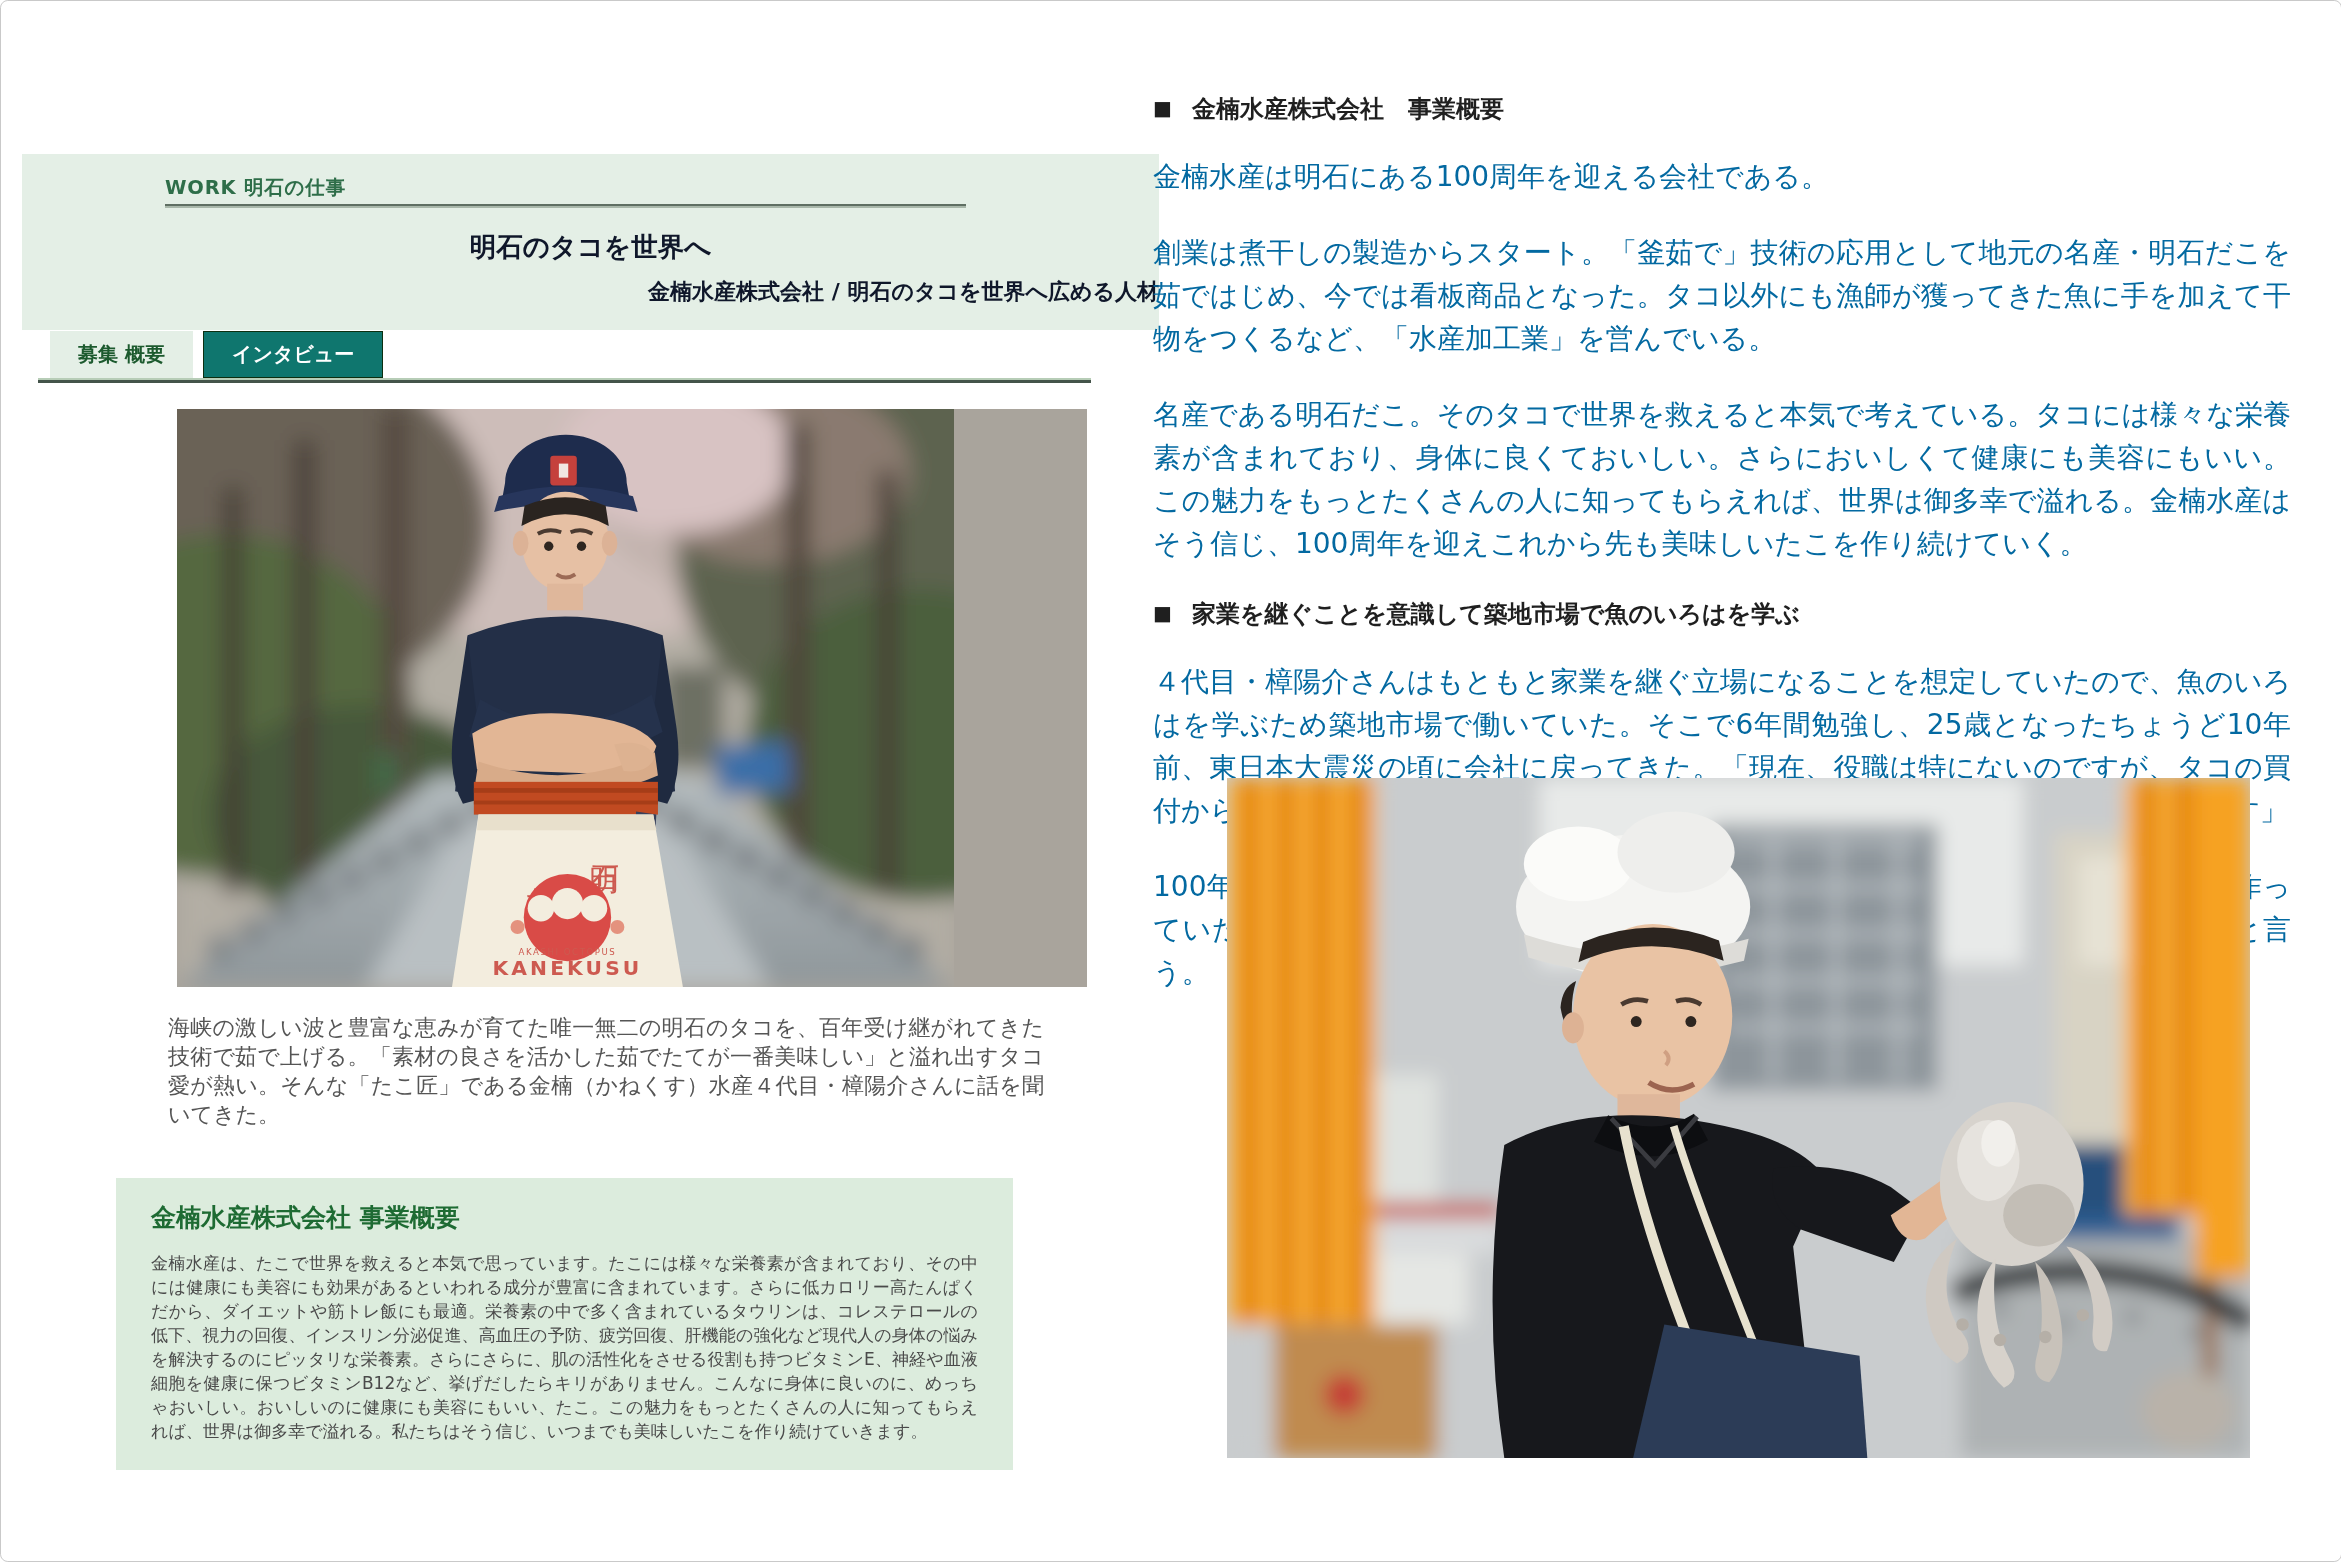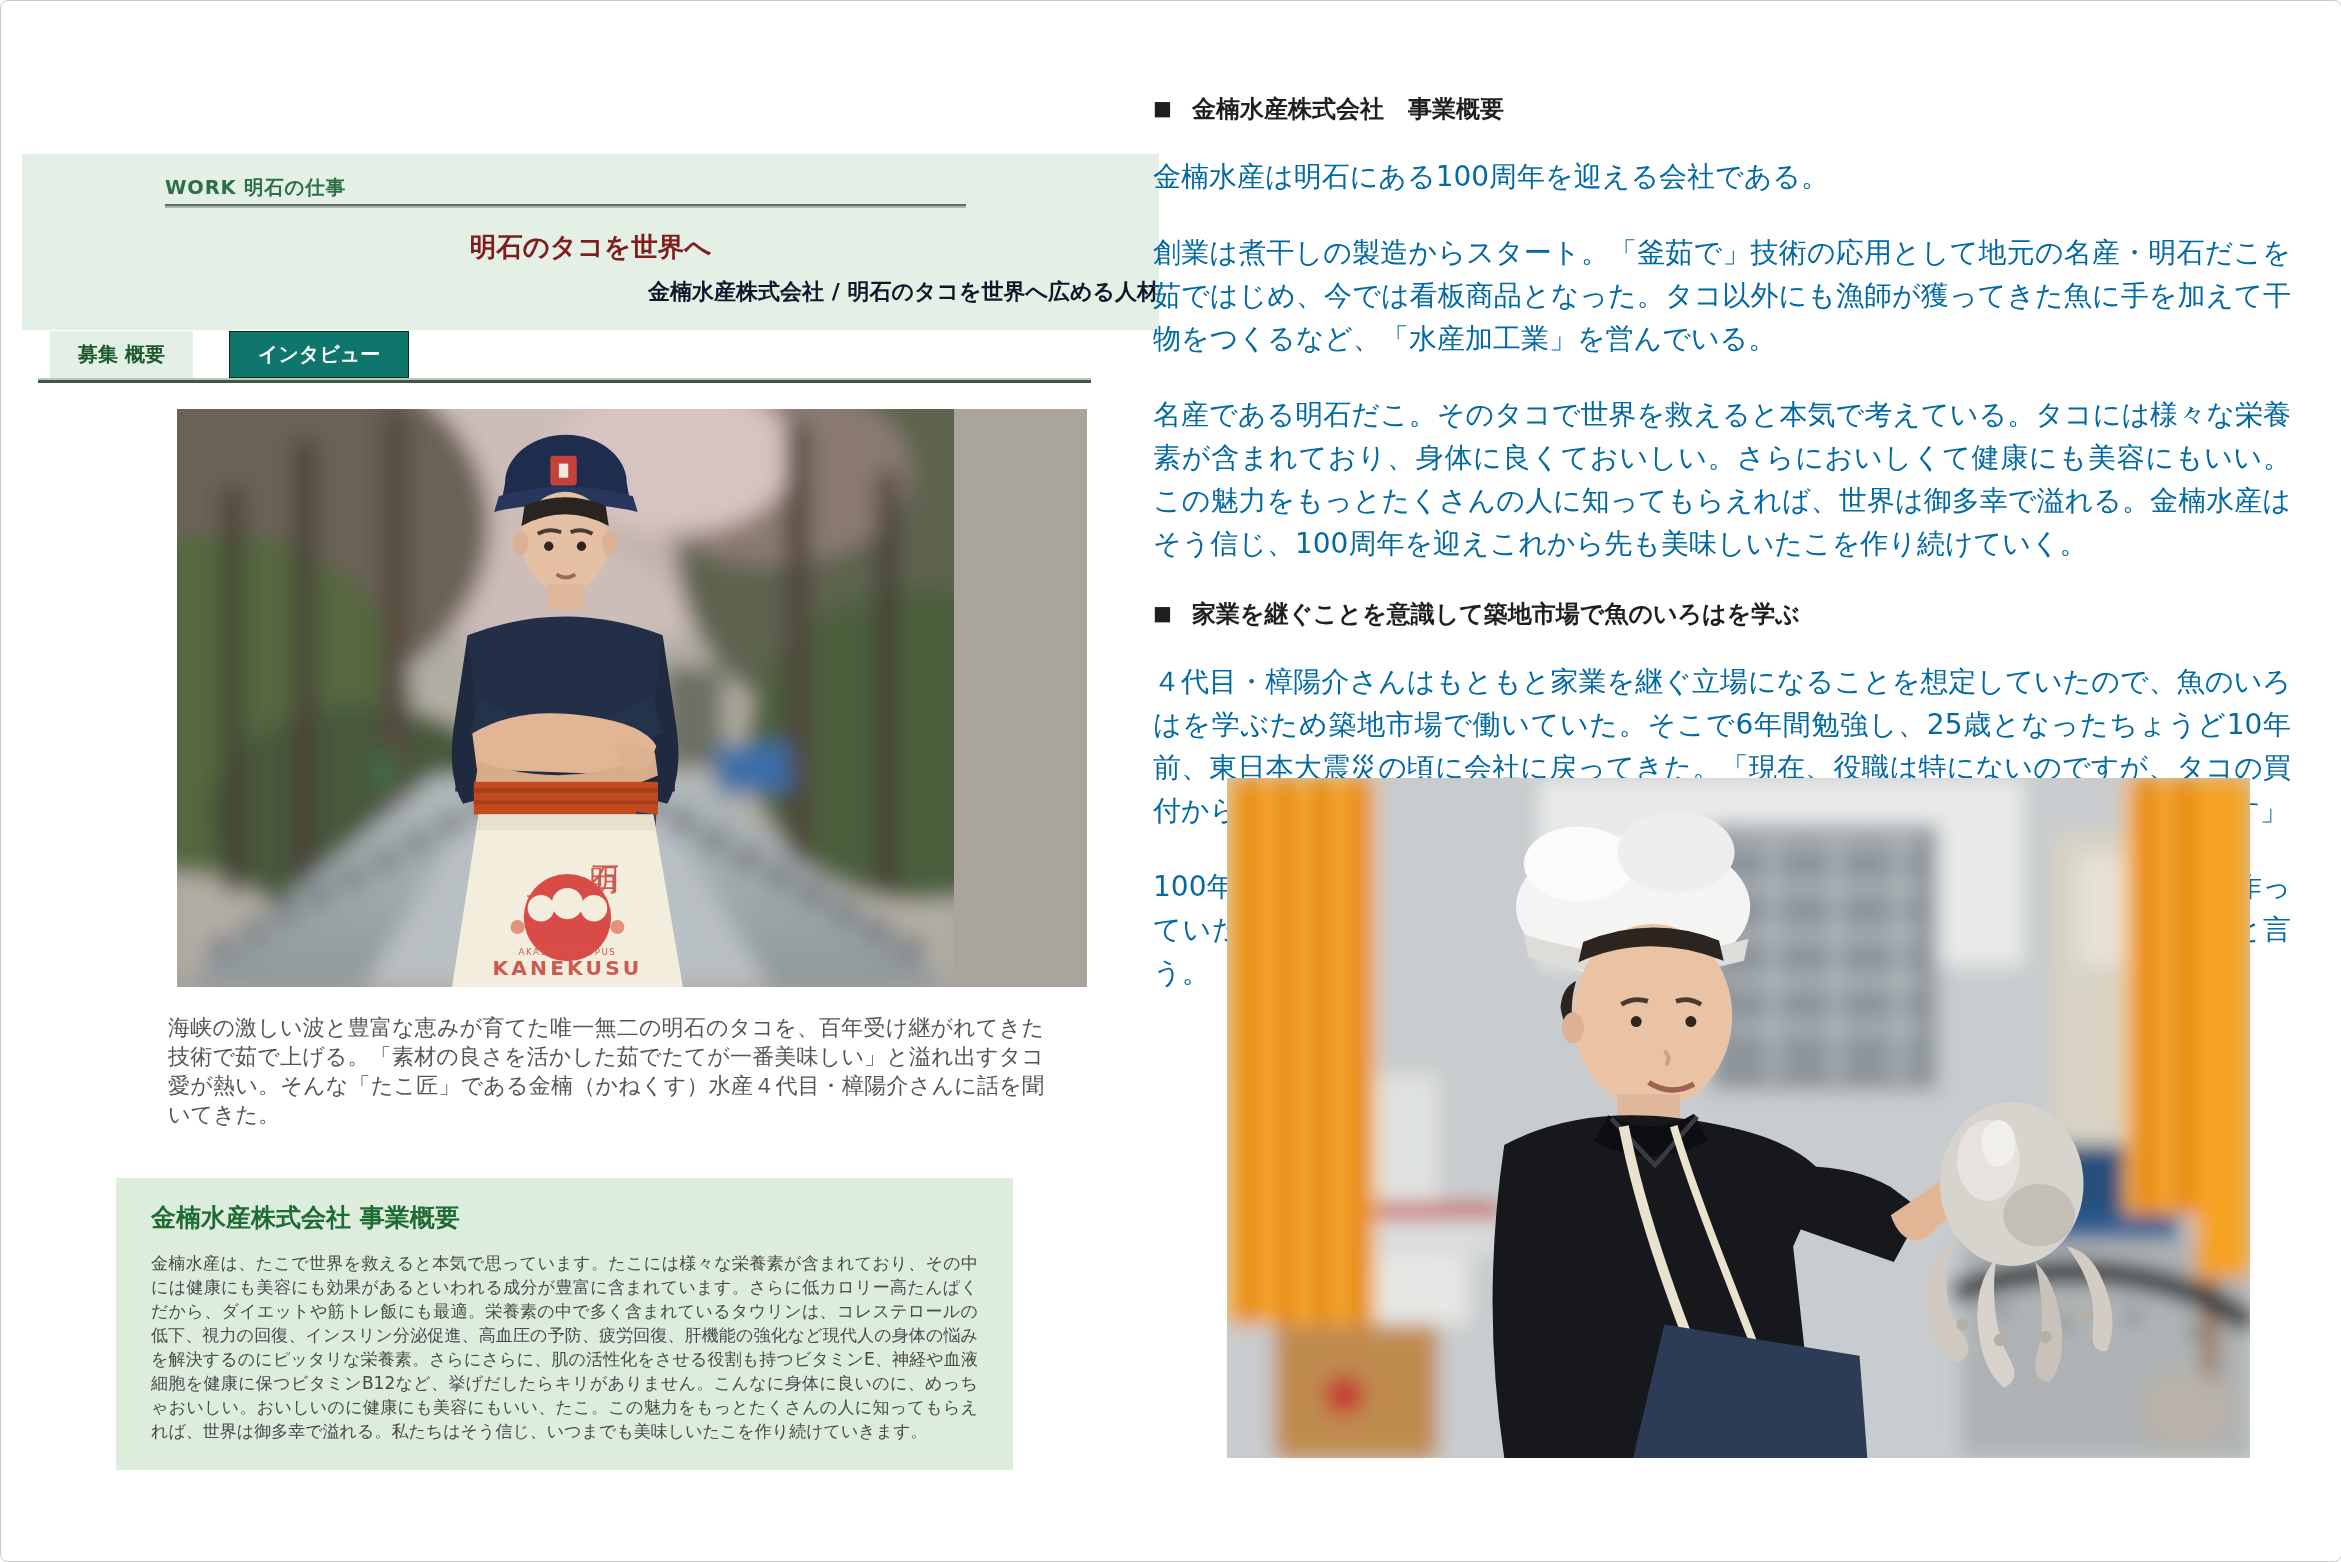--- a/index.html
+++ b/index.html
@@ -9,25 +9,25 @@
     border:1.6px solid #c9c9c9; border-radius:7.8px; background:#fff; overflow:hidden; }
 
   
   .hero-box { position:absolute; left:21px; top:125px; width:1137px; height:176px;
     background:#e4efe6;margin-top:28px; }
   .eyebrow { position:absolute; left:143px; top:20px; font-size:19.5px; font-weight:bold;
     color:#2e6e49; letter-spacing:0.8px; }
   .eyebrow-line { position:absolute; left:143px; top:50px; width:801px; height:3.9px;
     background:linear-gradient(#5f6f63 0 60%, #a9b8ab 60% 100%); }
   .hero-title { position:absolute; left:0; top:75px; width:100%; text-align:center;
-    font-size:26.5px; font-weight:bold; color:#7f1d1d; }
+    font-size:26.5px; font-weight:bold; color:#0f172a; }
   .hero-sub { position:absolute; left:0; top:123px; width:100%; text-align:right;
     font-size:22px; font-weight:600; color:#0f172a; }
 
-  .tabs { position:absolute; left:49px; top:330px; display:flex; gap:36px; }
+  .tabs { position:absolute; left:49px; top:330px; display:flex; gap:10px; }
   .tab { height:47px; padding:0 28px; display:flex; align-items:center;
     font-size:20px; font-weight:bold; cursor:pointer; }
   .tab.inactive { background:#e4efe6; color:#1c5a2e; }
   .tab.active { background:#0f766e; color:#ffffff; border:1.6px solid #0d2f10; }
   .tabs-underline { position:absolute; left:37px; top:377px; width:1053px; height:4.7px;
     background:linear-gradient(#b7cdb7 0 35%, #44544a 35% 100%); }
 
   .photo-left { position:absolute; left:176px; top:408px; width:910px; height:578px;
     overflow:hidden; background:#a9a49c; }
   .caption { position:absolute; left:127px; top:1012px; width:876px;

